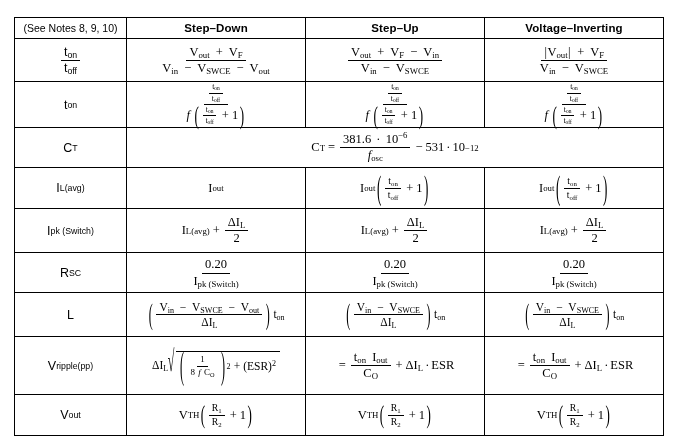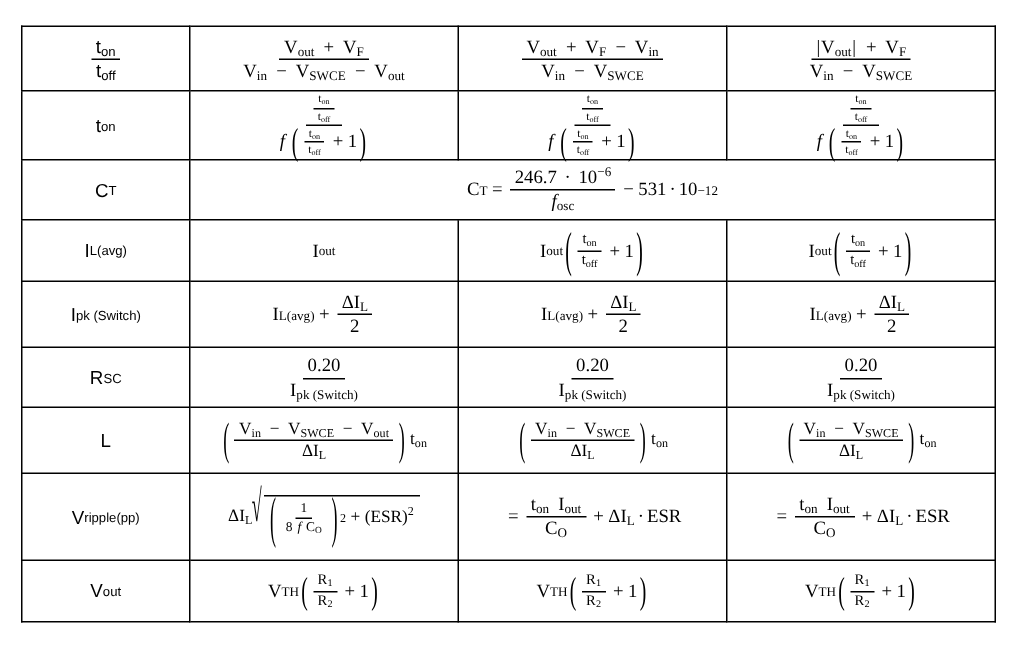--- a/index.html
+++ b/index.html
@@ -166,20 +166,34 @@
 
   <table class="formula-table">
     <colgroup>
       <col class="c-label">
         <col class="c-sd">
         <col class="c-su">
         <col class="c-vi">
     </colgroup>
     <tbody>
 
+      <tr class="r-head">
+        <td class="notes">
+          <span>(See Notes 8, 9, 10)</span>
+        </td>
+        <td class="hdr">
+          <span>Step–Down</span>
+        </td>
+        <td class="hdr">
+          <span>Step–Up</span>
+        </td>
+        <td class="hdr">
+          <span>Voltage–Inverting</span>
+        </td>
+      </tr>
 
       <tr class="r-ratio">
         <td class="lbl">
           <span class="math">
             <span class="frac">
               <span class="num"><span>t</span><span class="sub">on</span></span>
               <span class="den"><span>t</span><span class="sub">off</span></span>
             </span>
           </span>
         </td>
@@ -334,21 +348,21 @@
               <span class="sub">T</span>
             </span>
         </td>
         <td class="cell" colspan="3">
           <span class="math">
             <span>C</span>
               <span class="sub">T</span>
             <span class="op">=</span>
             <span class="frac">
               <span class="num">
-                <span>246.7</span>
+                <span>381.6</span>
                 <span class="opn">·</span>
                 <span>10</span><span class="sup">−6</span>
               </span>
               <span class="den">
                 <span style="font-style:italic">f</span><span class="sub">osc</span>
               </span>
             </span>
             <span class="op">−</span>
             <span>531</span>
             <span class="opn">·</span>

